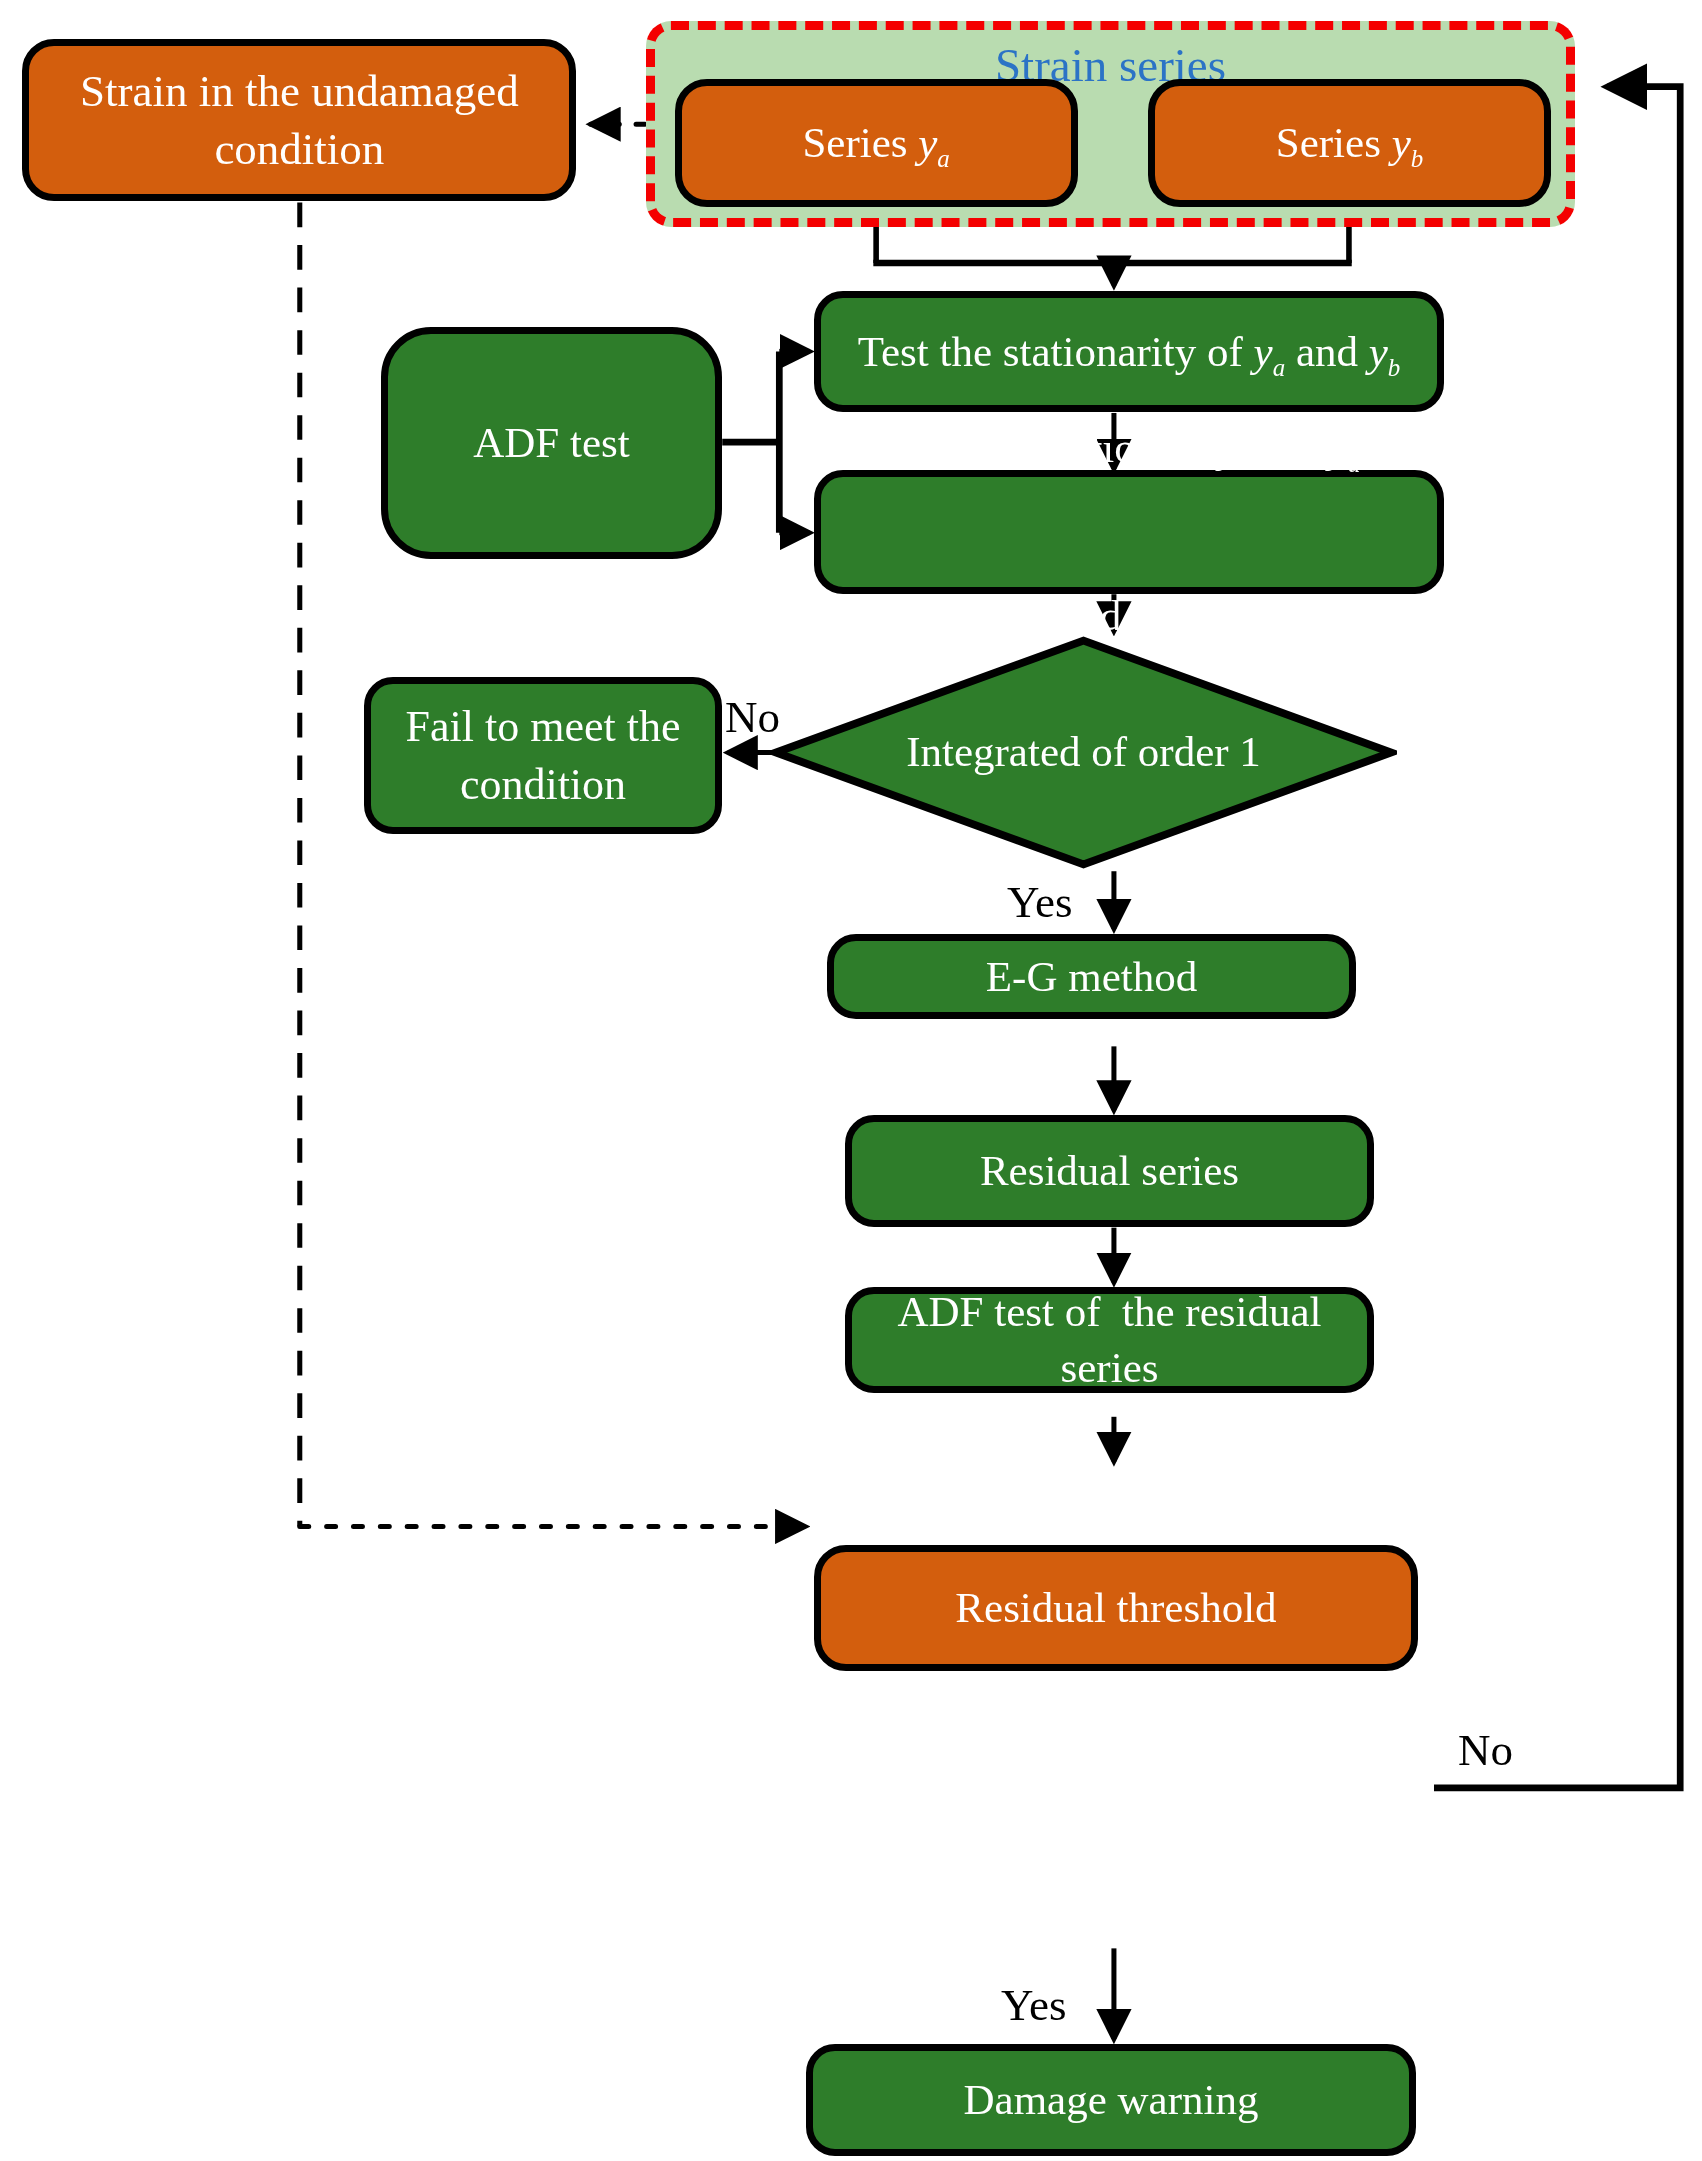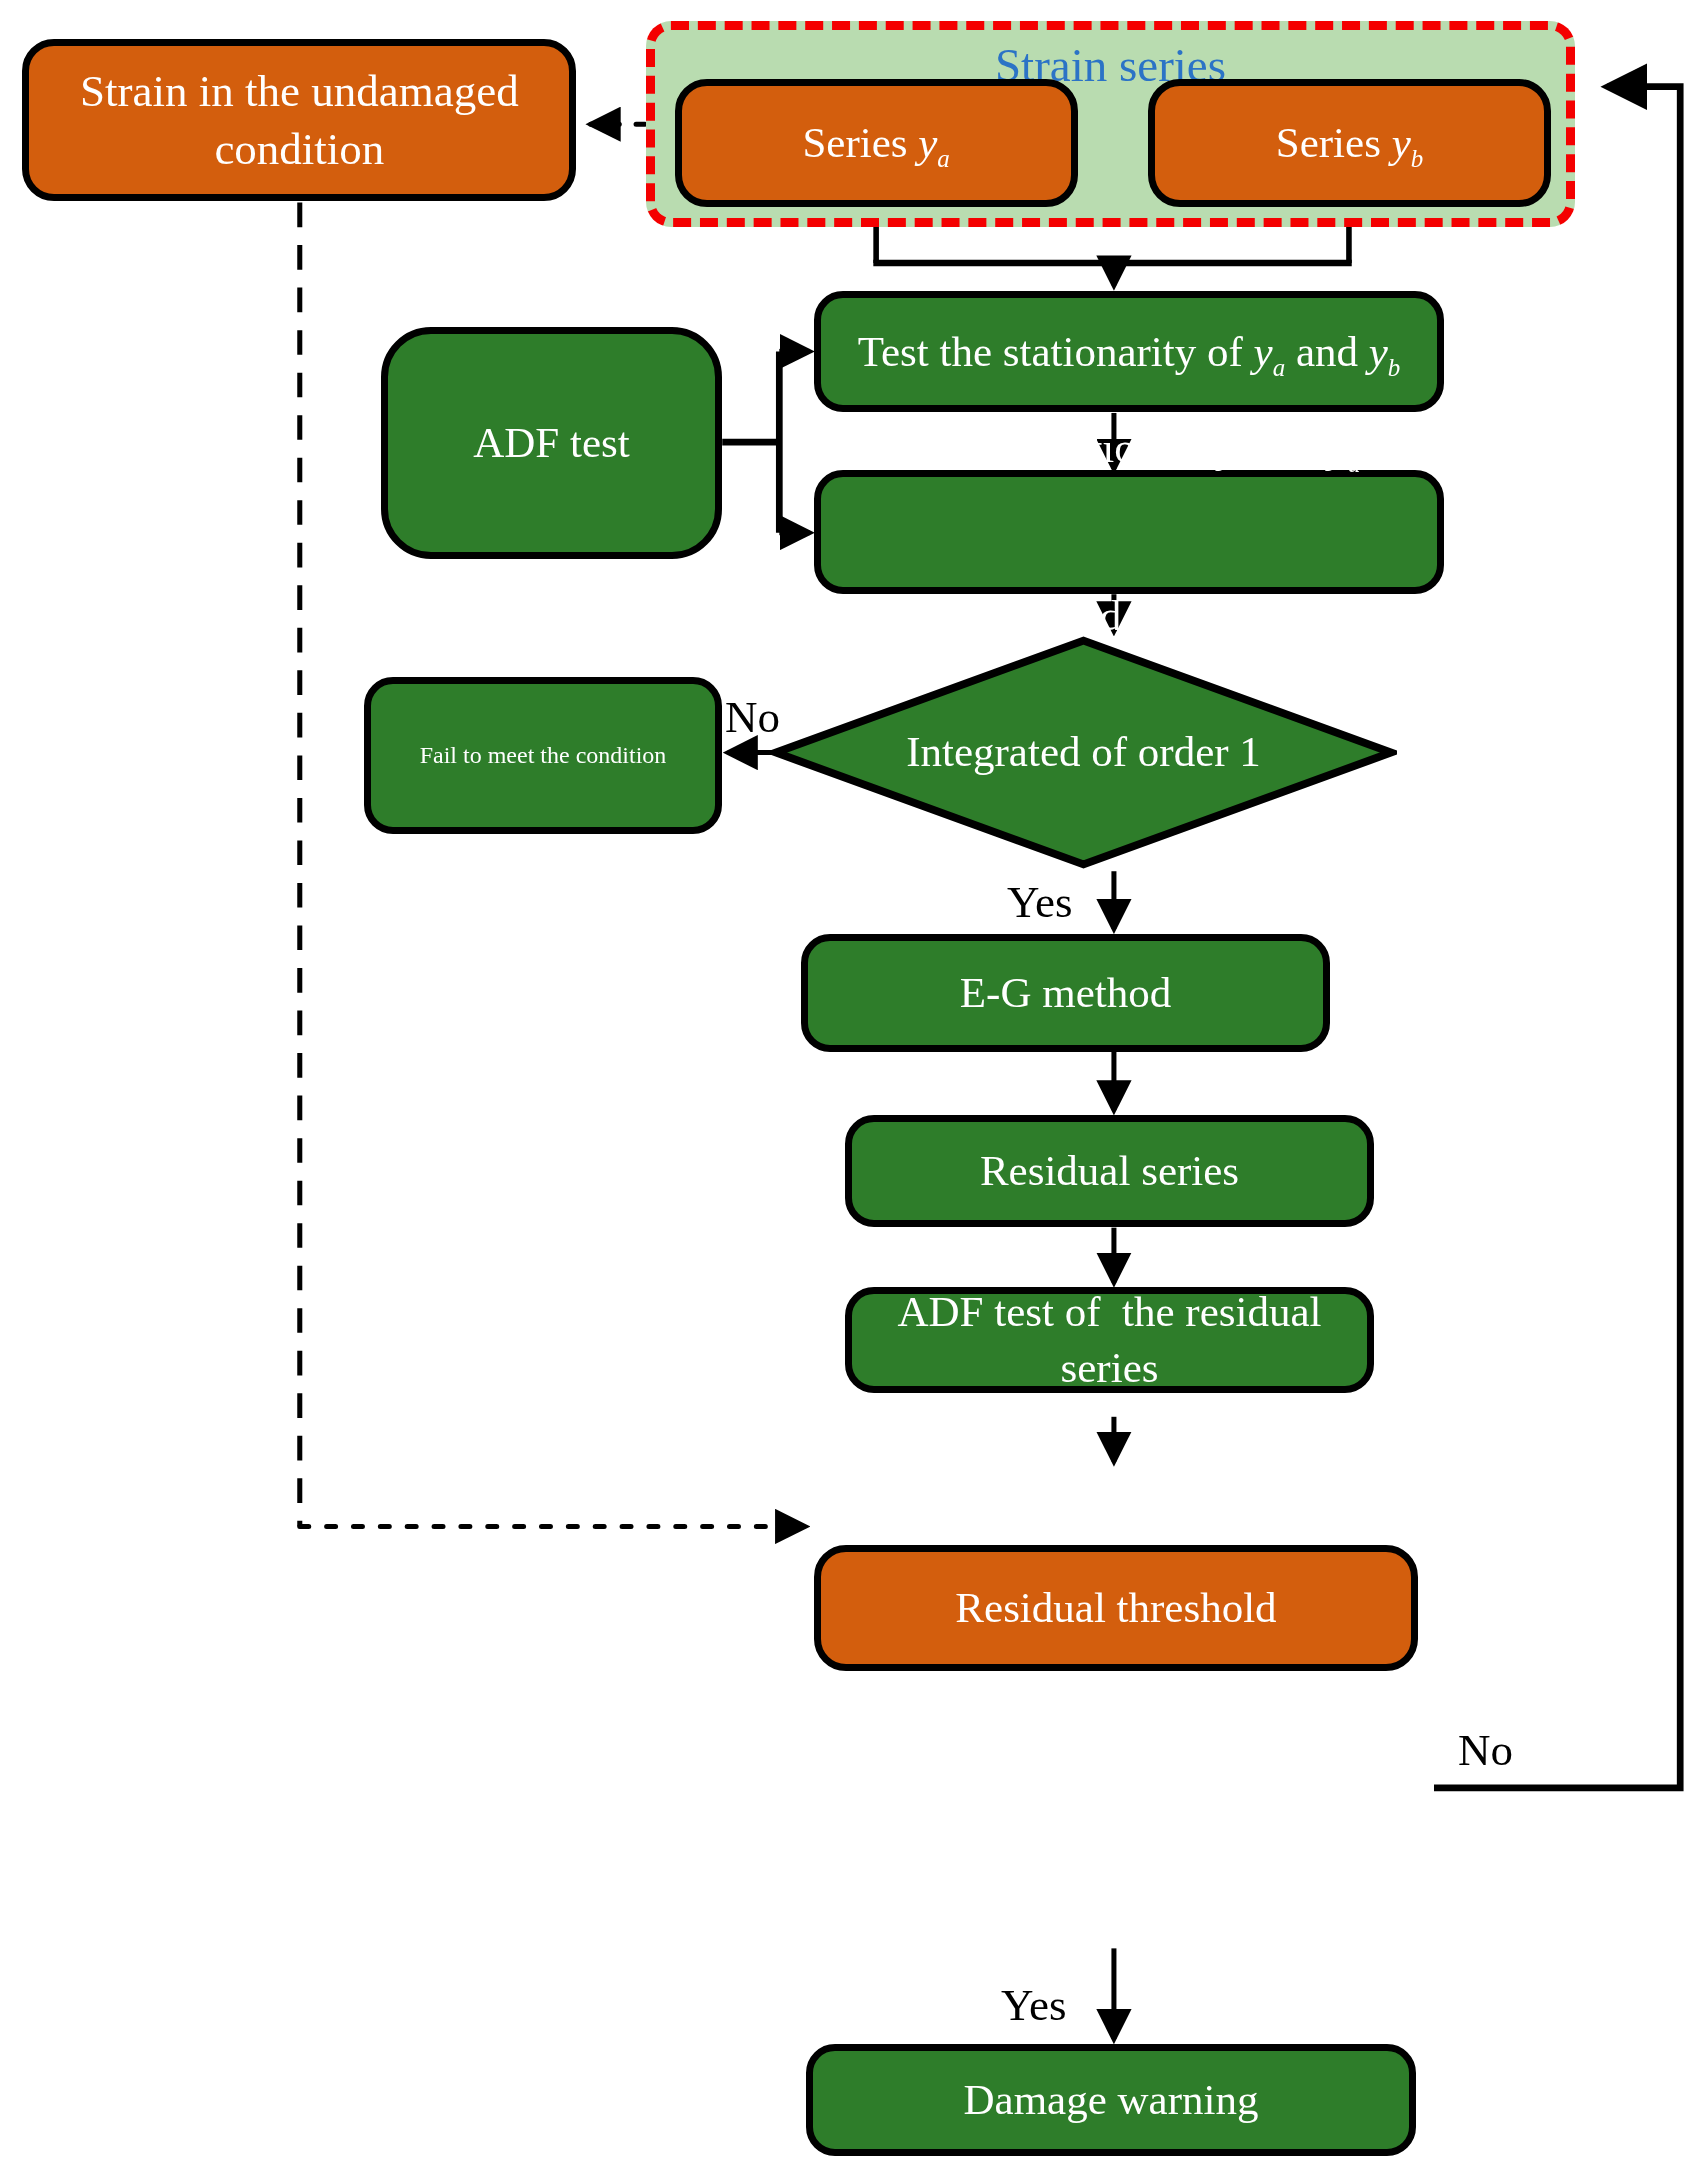--- a/index.html
+++ b/index.html
@@ -112,25 +112,25 @@
     </div>
   </div>
 
   <div class="diamond" style="left:770px;top:635px;width:627px;height:235px;">
     <svg width="627" height="235" viewBox="0 0 1120 420">
       <polygon points="560,10 1110,210 560,410 10,210" fill="#2e7d2a" stroke="#000000" stroke-width="14"></polygon>
     </svg>
     <div class="dlabel">Integrated of order 1</div>
   </div>
 
-  <div class="node green" style="left:364px;top:677px;width:358px;height:157px;font-size:24px;">
+  <div class="node green" style="left:364px;top:677px;width:358px;height:157px;font-size:44px;">
     <span class="lbl">Fail to meet the condition</span>
   </div>
 
-  <div class="node green" style="left:801px;top:934px;width:529px;height:118px;">
+  <div class="node green" style="left:827px;top:934px;width:529px;height:85px;">
     <span class="lbl">E-G method</span>
   </div>
 
   <div class="node green" style="left:845px;top:1115px;width:529px;height:112px;">
     <span class="lbl">Residual series</span>
   </div>
 
   <div class="node green" style="left:845px;top:1287px;width:529px;height:106px;">
     <span class="lbl">ADF test of  the residual series</span>
   </div>

